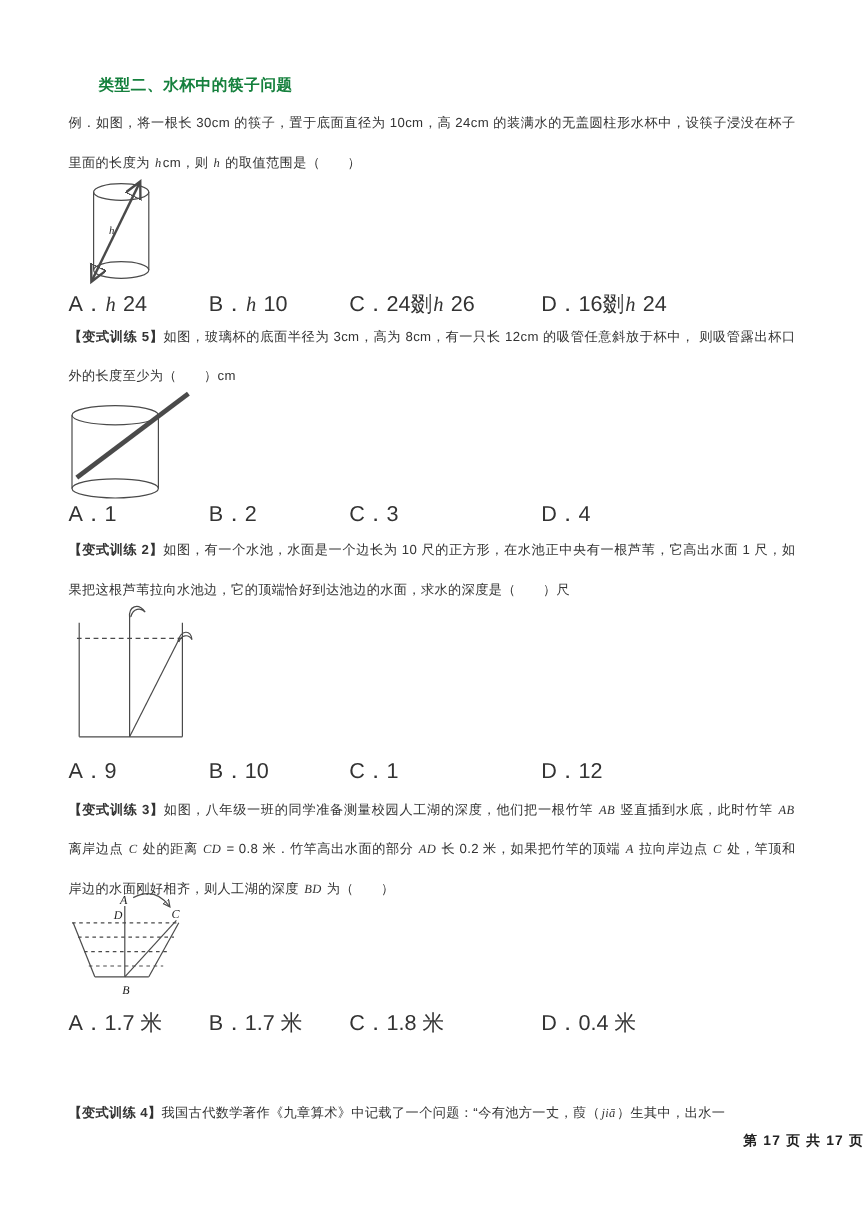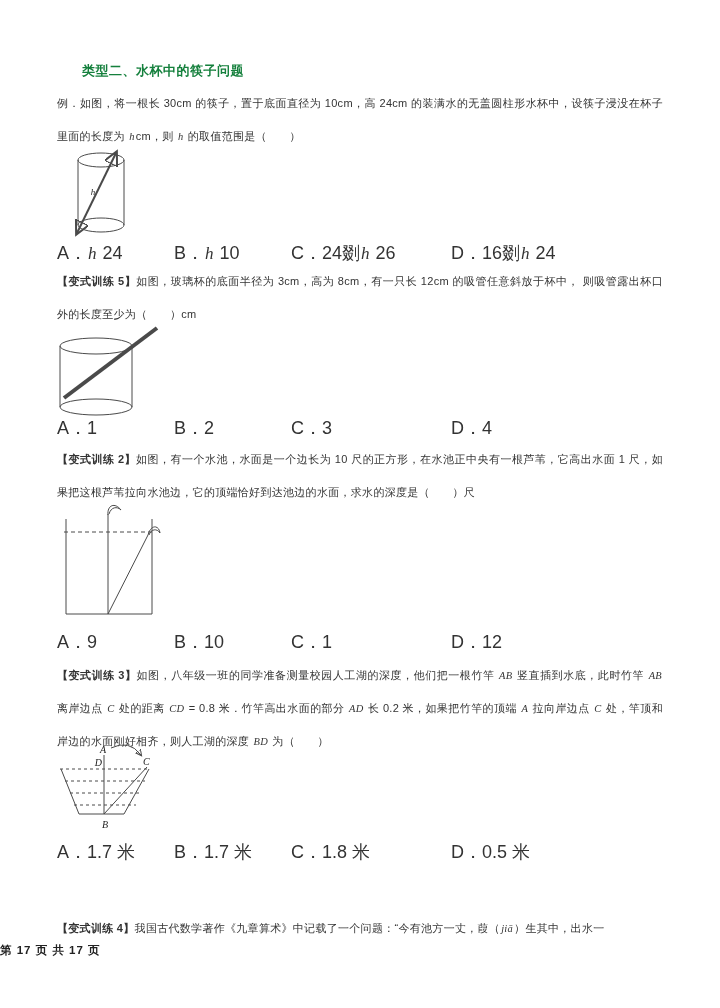--- a/index.html
+++ b/index.html
@@ -14,21 +14,21 @@
   .para { font-size:11px; line-height:33px; text-align:justify; color:#333; letter-spacing:0.3px; }
   .bold { font-weight:bold; }
   .mvar { font-family:"Liberation Serif", serif; font-style:italic; font-size:0.95em; padding:0 1px; }
   .optrow { display:flex; font-size:18px; color:#333; }
   .opt { width:117px; flex:0 0 auto; }
   .opt:last-child { width:auto;margin-left:43px; }
   .fig { position:absolute; }
   .fig svg { display:block; }
   .fig line, .fig ellipse, .fig path, .fig polyline { stroke:#4a4a4a; fill:none; }
   .fig text { font-family:"Liberation Serif", serif; font-style:italic; fill:#222; stroke:none; }
-  .footer { position:absolute; top:943px; left:0; width:720px; text-align:left;
+  .footer { position:absolute; top:943px; left:0; width:720px; text-align:right;
             font-size:11.5px; font-weight:600; color:#222; letter-spacing:1px; }
 </style>
 </head>
 <body>
 
 <div class="block heading" style="top:62px">类型二、水杯中的筷子问题</div>
 
 <div class="block para" style="top:87px"><span>例．如图，将一根长 30cm 的筷子，置于底面直径为 10cm，高 24cm 的装满水的无盖圆柱形水杯中，设筷子浸没在杯子里面的长度为 </span><span class="mvar">h</span><span>cm，则 </span><span class="mvar">h</span><span> 的取值范围是（　　）</span></div>
 
 <div class="fig" style="left:70px; top:147px">
@@ -118,18 +118,18 @@
     <text x="45" y="22" font-size="10" text-anchor="end">D</text>
     <text x="86" y="21" font-size="10" text-anchor="start">C</text>
     <text x="48" y="84" font-size="10" text-anchor="middle">B</text>
   </svg>
 </div>
 
 <div class="block optrow" style="top:840px">
   <span class="opt">A．1.7 米</span>
   <span class="opt">B．1.7 米</span>
   <span class="opt">C．1.8 米</span>
-  <span class="opt">D．0.5 米</span>
+  <span class="opt">D．0.4 米</span>
 </div>
 
 <div class="block para" style="top:912px"><span class="bold">【变式训练 4】</span><span>我国古代数学著作《九章算术》中记载了一个问题：“今有池方一丈，葭（</span><span class="mvar">jiā</span><span>）生其中，出水一</span></div>
 
 <div class="footer">第 17 页 共 17 页</div>
 
 </body></html>

